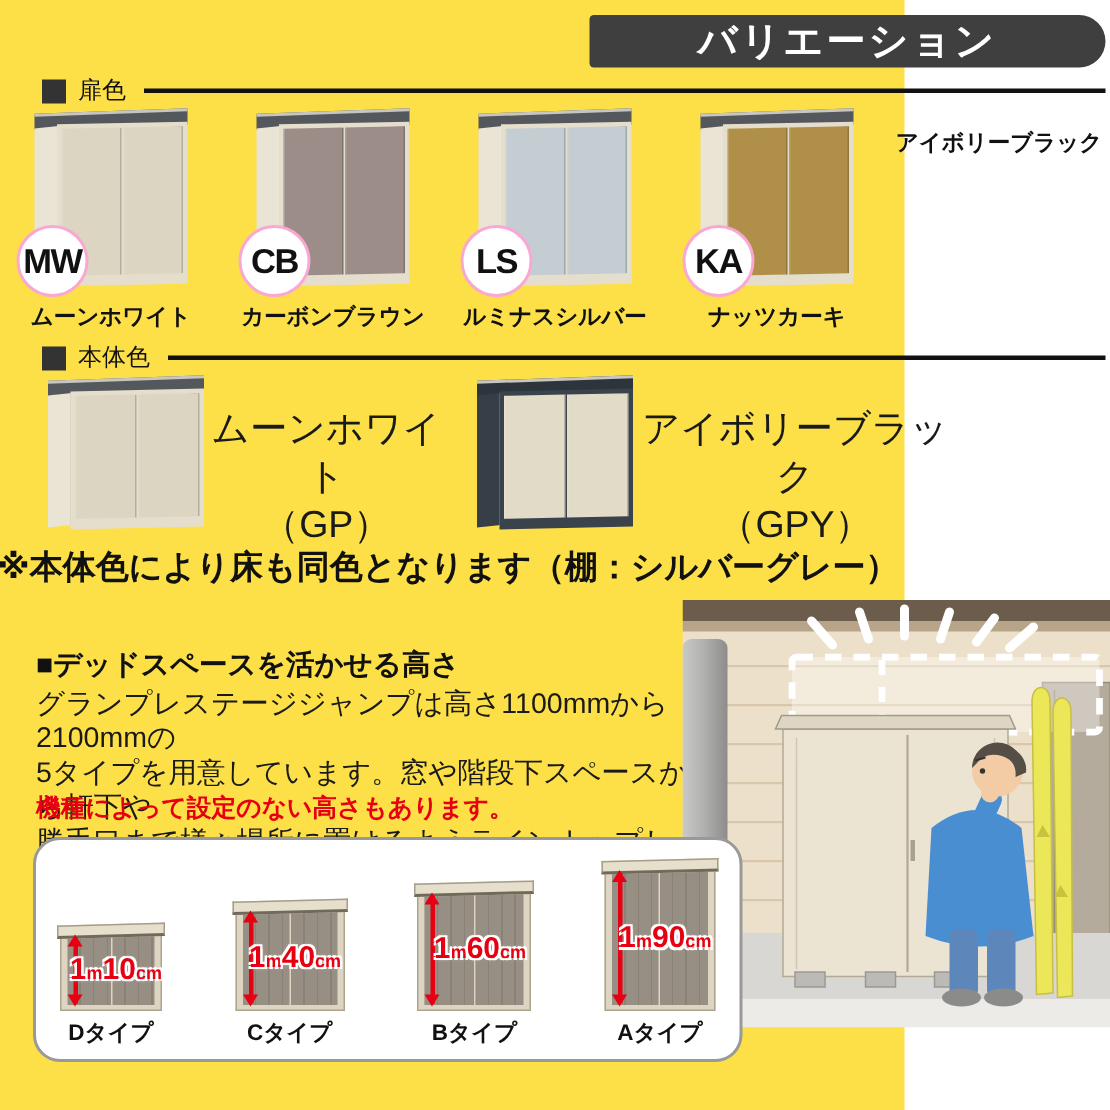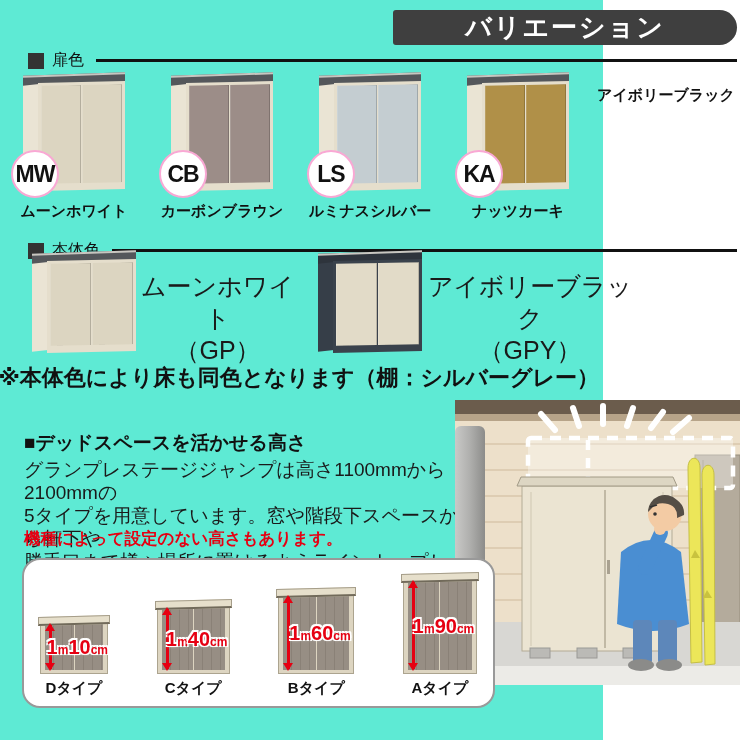--- a/index.html
+++ b/index.html
@@ -1,18 +1,18 @@
 <!DOCTYPE html>
 <html><head>
 <meta charset="utf-8">
 <style>
   html,body{margin:0;padding:0;background:#fff;}
   body{width:740px;height:740px;overflow:hidden;
        font-family:"Liberation Sans","DejaVu Sans",sans-serif;color:#111;}
-  .canvas{position:relative;width:603px;height:740px;background:#5eead4;}
+  .canvas{position:relative;width:603px;height:740px;background:#fde047;}
 
   
   .title-bar{position:absolute;left:393px;top:10px;width:344px;height:35px;
     border-radius:3px 18px 18px 3px;display:flex;align-items:center;justify-content:center;}
   .title-bar span{color:#fff;font-weight:bold;font-size:26px;letter-spacing:2px;}
 
   
   .sec-head{position:absolute;left:28px;display:flex;align-items:center;width:709px;}
   .sq{width:16px;height:16px;background:#333;margin-right:8px;flex:0 0 auto;}
   .sec-head .txt{font-size:16px;font-weight:normal;white-space:nowrap;}
@@ -139,21 +139,21 @@
         </div>
         <div class="badge">KA</div>
       </div>
       <div class="door-name">ナッツカーキ</div>
     </div>
     <div class="door-item">
       <div class="door-name">アイボリーブラック</div>
     </div>
   </div>
 
-  <div class="sec-head" style="top:240px;justify-content:space-between;">
+  <div class="sec-head" style="top:228px;justify-content:space-between;">
     <span class="sq"></span>
     <span class="txt">本体色</span>
     <span class="rule"></span>
   </div>
 
   <div class="shed3d mid bc-shed-gp">
     <div class="s-roof"></div>
     <div class="s-side" style="background: rgb(234, 228, 212);"></div>
     <div class="s-front" style="background: rgb(229, 222, 204);">
       <div class="s-door" style="background: rgb(220, 213, 193);"></div>

